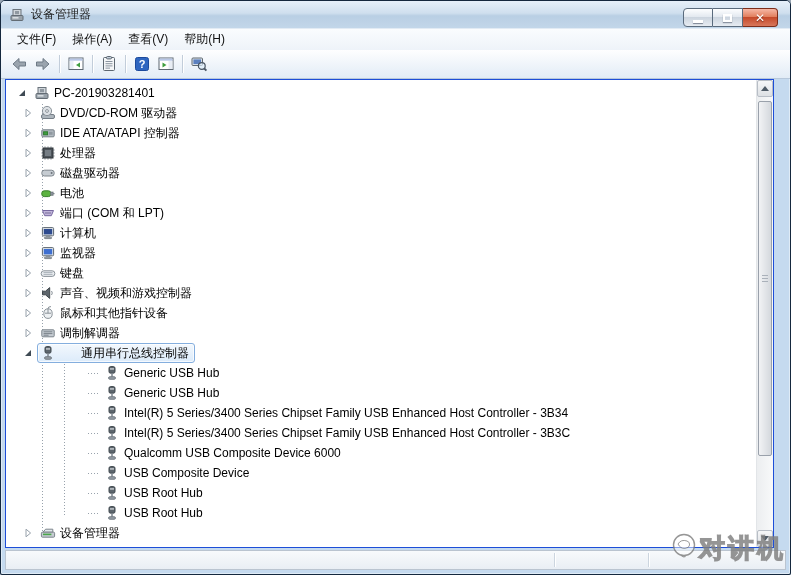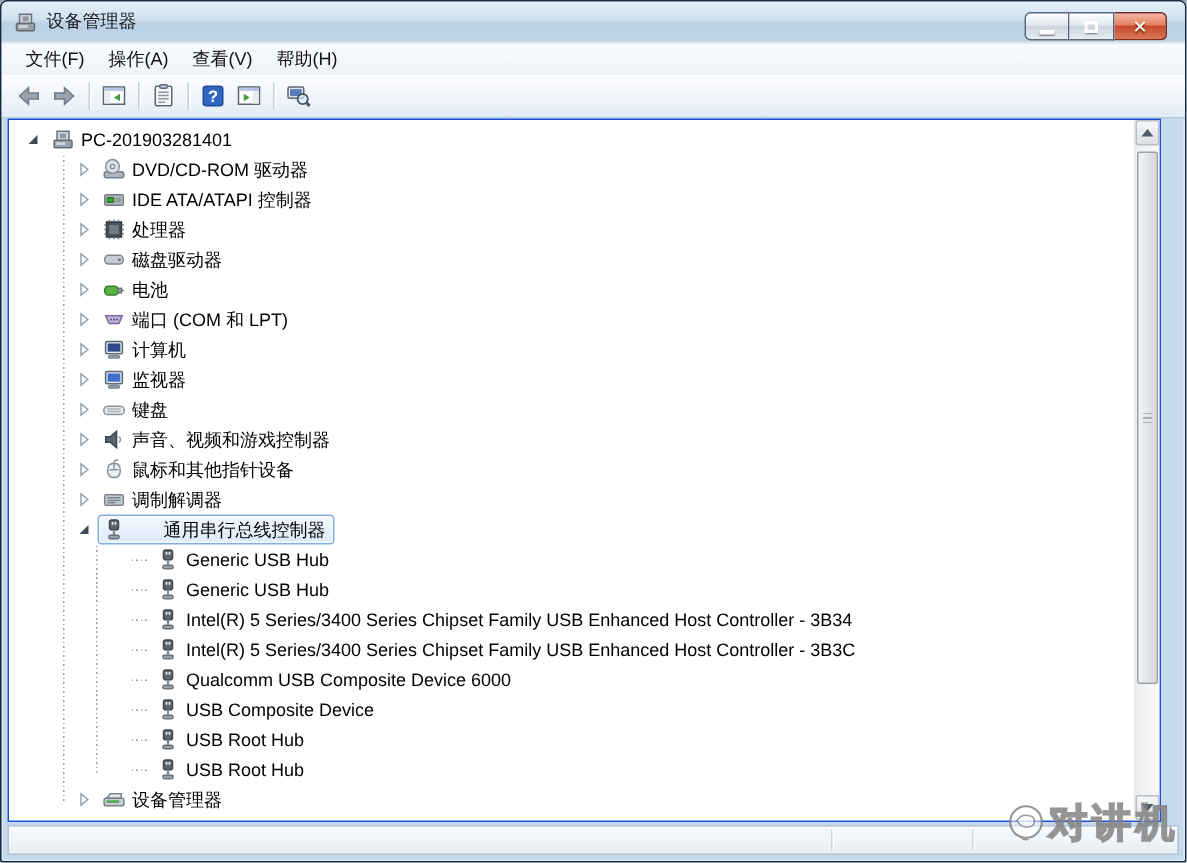--- a/index.html
+++ b/index.html
@@ -28,21 +28,21 @@
   
   .toolbar{height:29px;background:linear-gradient(#fefeff,#e2ecf6);border-bottom:1px solid #b7c8db;
     display:flex;align-items:center;padding-left:6px;}
   .tbtn{width:24px;height:24px;display:flex;align-items:center;justify-content:center;border-radius:2px;}
   .tsep{width:1px;height:18px;background:#c2cdda;box-shadow:1px 0 0 #fff;margin:0 4px;}
   
   .content{height:469px;margin:0 16px 0 4px;position:relative;}
   .tree-panel{position:absolute;inset:0;background:#fff;border:1px solid #1d4ed8;overflow:hidden;}
   .tree{position:absolute;top:3px;left:0;right:17px;font-size:12px;color:#000;}
   .row{display:flex;align-items:center;height:20px;white-space:nowrap;position:relative;}
-  .lvl0{padding-left:10px;} .lvl1{padding-left:44px;text-align:center;} .lvl2{padding-left:71px;margin-left:24px;}
+  .lvl0{padding-left:10px;} .lvl1{padding-left:16px;text-align:center;} .lvl2{padding-left:71px;margin-left:24px;}
   .tw{width:12px;height:12px;flex:none;display:flex;align-items:center;justify-content:center;
     margin-right:3px;background:#fff;z-index:2;}
   .selwrap{display:inline-flex;align-items:center;padding:1px 5px 1px 2px;border:1px solid transparent;
     border-radius:3px;gap:4px;z-index:2;}
   .row.selected .selwrap{border-color:#84aede;background:linear-gradient(#f3f8fd,#dcebfa);
     box-shadow:inset 0 0 0 1px rgba(255,255,255,.7);gap:25px;}
   .ticon{width:16px;height:16px;flex:none;display:flex;}
   .tlabel{line-height:16px;}
   .vline{position:absolute;width:1px;z-index:1;
     background-image:repeating-linear-gradient(to bottom,#98a2ac 0 1px,transparent 1px 3px);}
@@ -63,21 +63,21 @@
   .sb-thumb{position:absolute;left:1px;right:1px;top:21px;height:355px;border:1px solid #9aa1ab;
     border-radius:2px;background:linear-gradient(to right,#f2f3f5,#d4d8dd);}
   .sb-grip{position:absolute;left:3px;right:3px;top:50%;height:8px;margin-top:-4px;
     background-image:repeating-linear-gradient(to bottom,#aab1ba 0 1px,transparent 1px 3px);}
   
   .statusbar{height:20px;margin:2px 4px 0 4px;background:linear-gradient(#f8fafc,#e9eef4);
     border:1px solid #bac4d0;position:relative;}
   .sdiv{position:absolute;top:2px;bottom:2px;width:1px;background:#ccd5df;box-shadow:1px 0 0 #fff;}
   .sdiv1{left:548px;} .sdiv2{left:642px;}
   
-  .watermark{position:absolute;right:4px;bottom:8px;display:flex;align-items:center;z-index:30;
+  .watermark{position:absolute;right:4px;bottom:8px;display:flex;align-items:flex-start;z-index:30;
     pointer-events:none;opacity:.85;}
   .wm-text{font-size:26px;font-weight:bold;letter-spacing:3px;color:rgba(255,255,255,.35);
     -webkit-text-stroke:1.2px rgba(125,125,125,.95);text-shadow:0 0 1px rgba(120,120,120,.4);}
   svg{display:block;}
 </style>
 </head>
 <body>
 
 <svg width="0" height="0" style="position:absolute">
   <defs>

